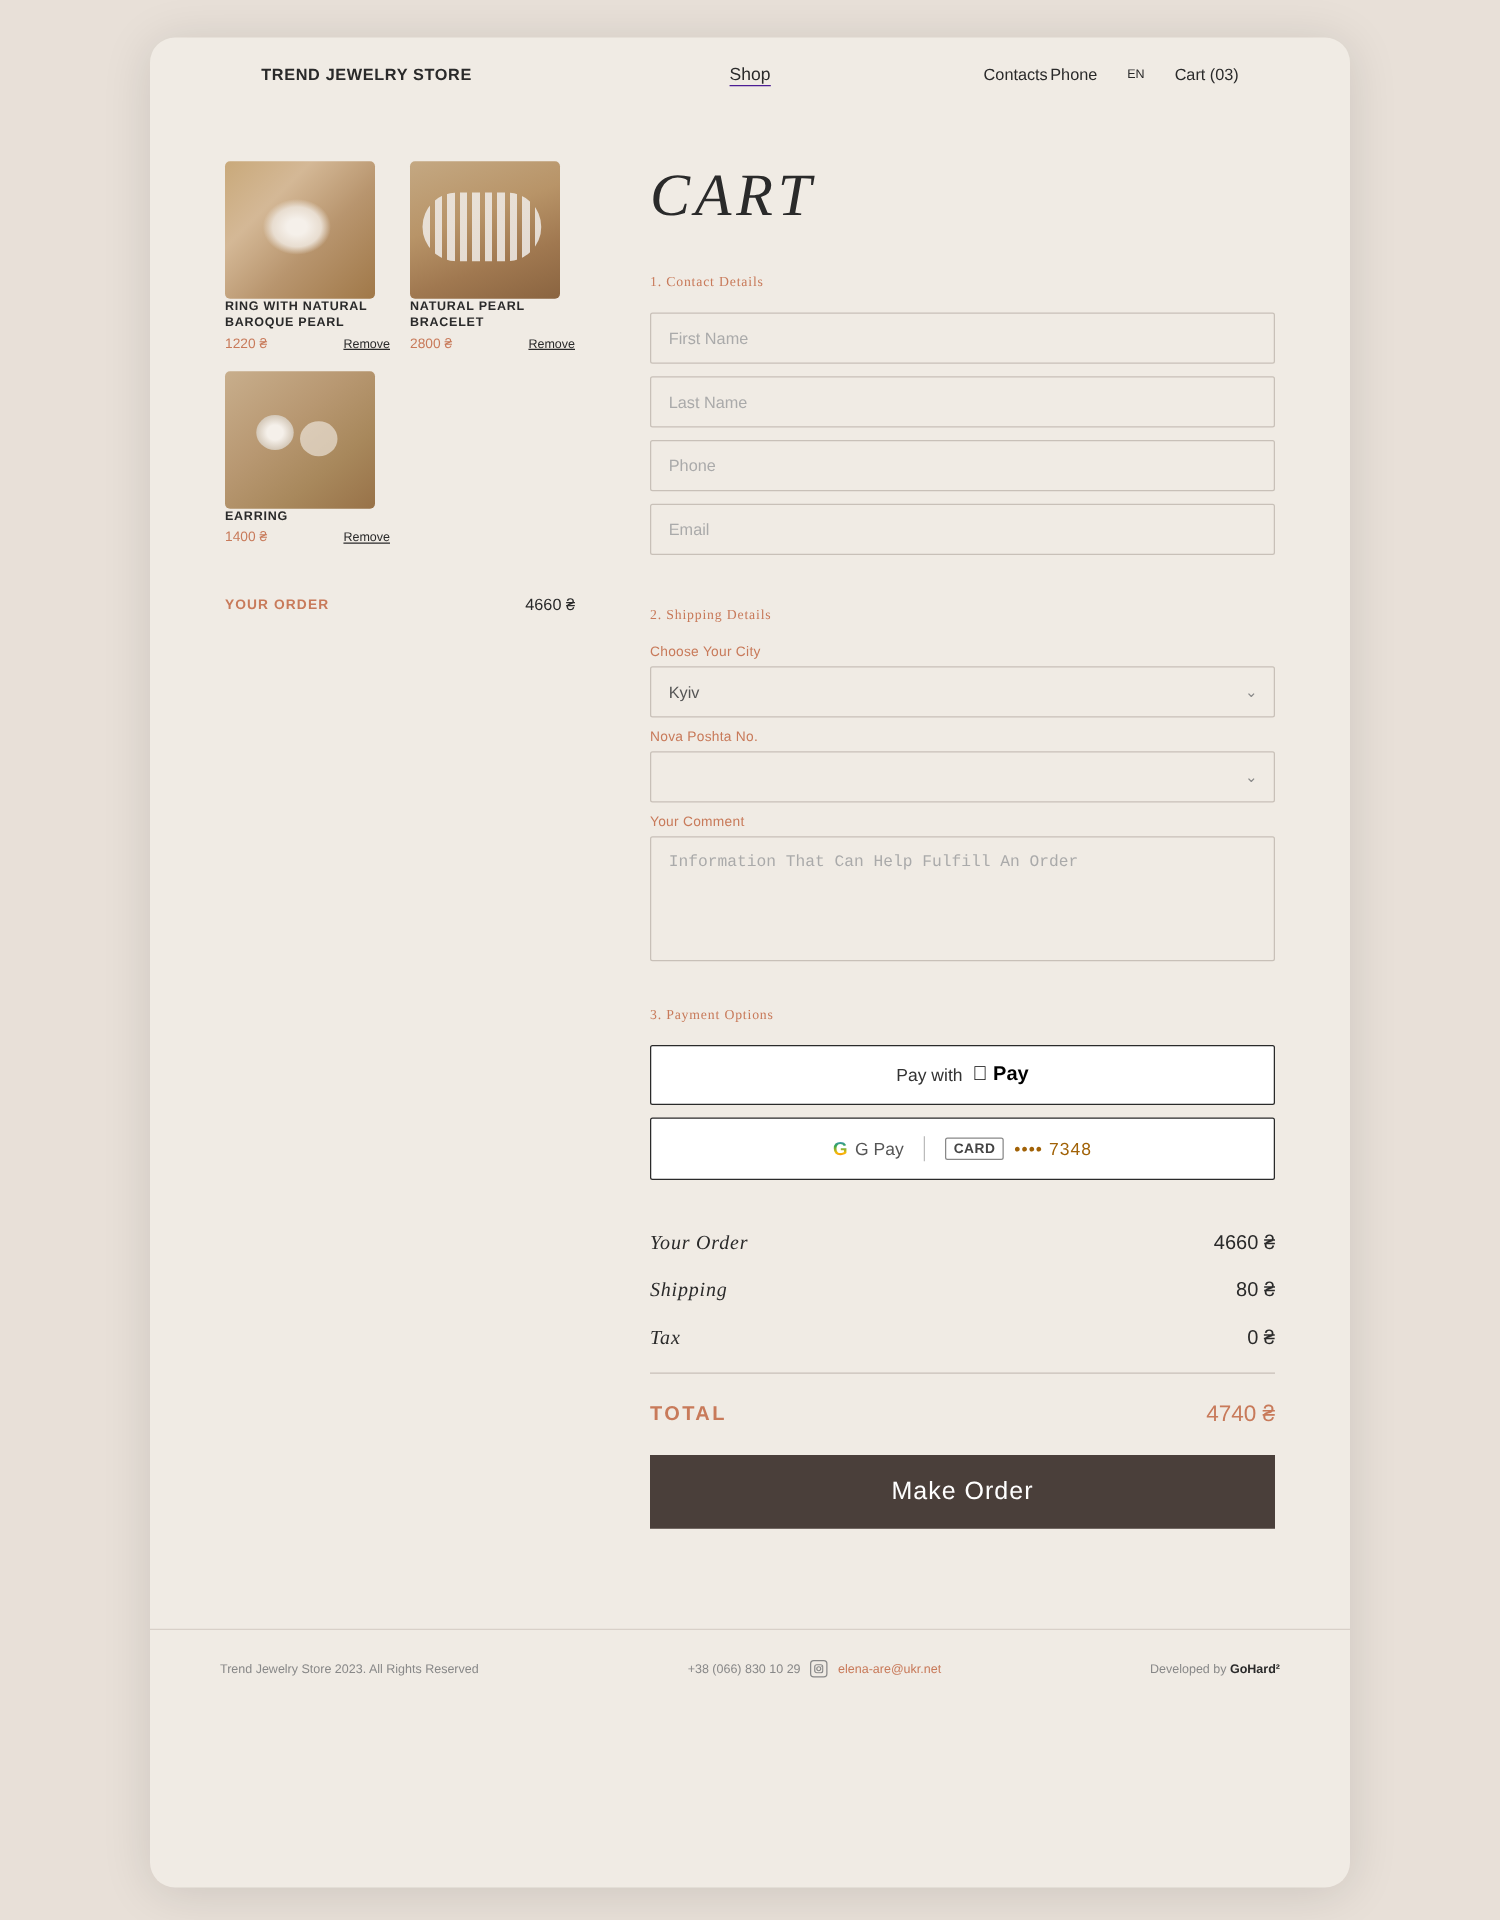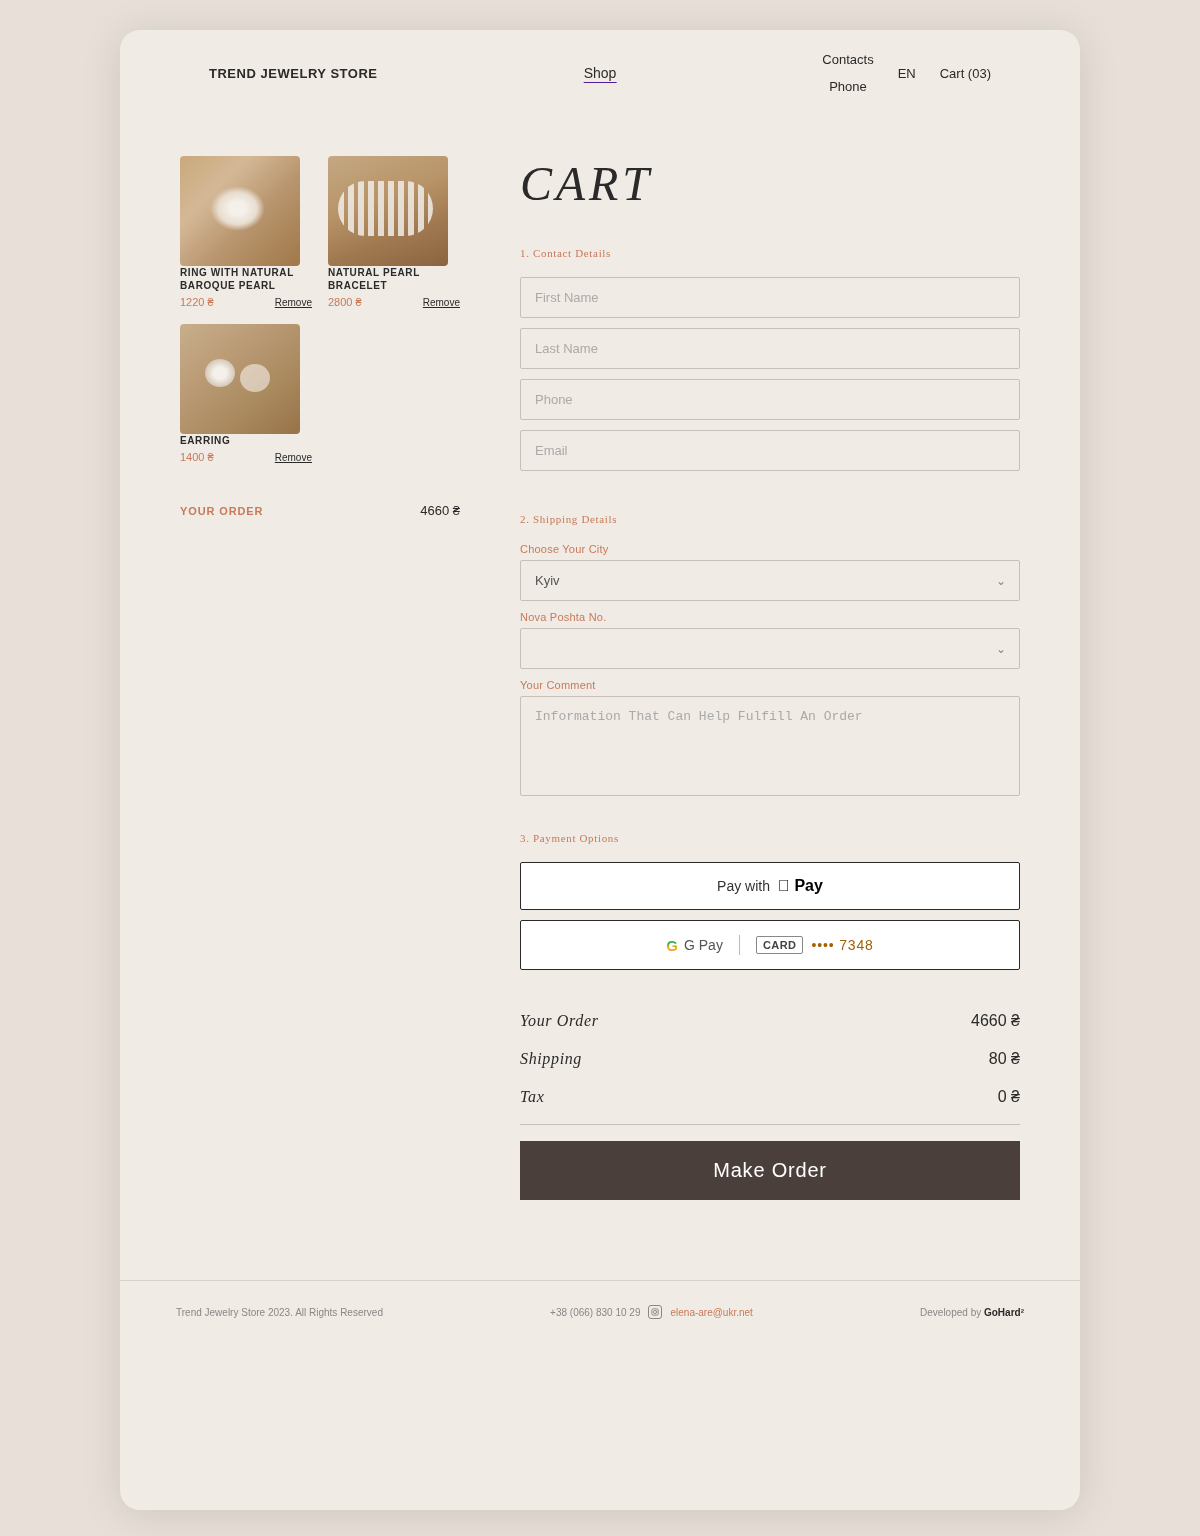--- a/index.html
+++ b/index.html
@@ -63,21 +63,21 @@
       gap: 24px;
       align-items: center;
     }
     .nav-link {
       font-size: 13px;
       color: #2a2a2a;
       text-decoration: none;
       font-family: sans-serif;
     }
     .nav-lang {
-      font-size: 13px;
+      font-size: 10px;
       color: #2a2a2a;
       font-family: sans-serif;
     }
     .nav-cart {
       font-size: 13px;
       color: #2a2a2a;
       text-decoration: none;
       font-family: sans-serif;
       position: relative;
     }
@@ -459,21 +459,21 @@
 
 <div class="page-wrapper">
 
   <nav>
     <span class="nav-logo">TREND JEWELRY STORE</span>
     <div class="nav-center">
       <a class="nav-shop">Shop</a>
     </div>
     <div class="nav-right">
       <div class="nav-right-top">
-        <div style="display:flex;flex-direction:column;align-items:center;gap:12px;">
+        <div style="display:flex;flex-direction:row;align-items:flex-end;gap:2px;">
           <a class="nav-link">Contacts</a>
           <a class="nav-link">Phone</a>
         </div>
         <span class="nav-lang">EN</span>
         <a class="nav-cart">
           <span>Cart (03)</span>
         </a>
       </div>
     </div>
   </nav>
@@ -574,20 +574,24 @@
         </div>
         <div class="total-row">
           <span class="total-row-label">Shipping</span>
           <span class="total-row-value">80 ₴</span>
         </div>
         <div class="total-row">
           <span class="total-row-label">Tax</span>
           <span class="total-row-value">0 ₴</span>
         </div>
         <hr class="total-divider">
+        <div class="grand-total-row">
+          <span class="grand-total-label">TOTAL</span>
+          <span class="grand-total-value">4740 ₴</span>
+        </div>
         <button class="make-order-btn">Make Order</button>
       </div>
     </div>
   </div>
 
   <footer>
     <span class="footer-text">Trend Jewelry Store 2023. All Rights Reserved</span>
     <div class="footer-contact">
       <span>+38 (066) 830 10 29</span>
       <div class="insta-icon">

